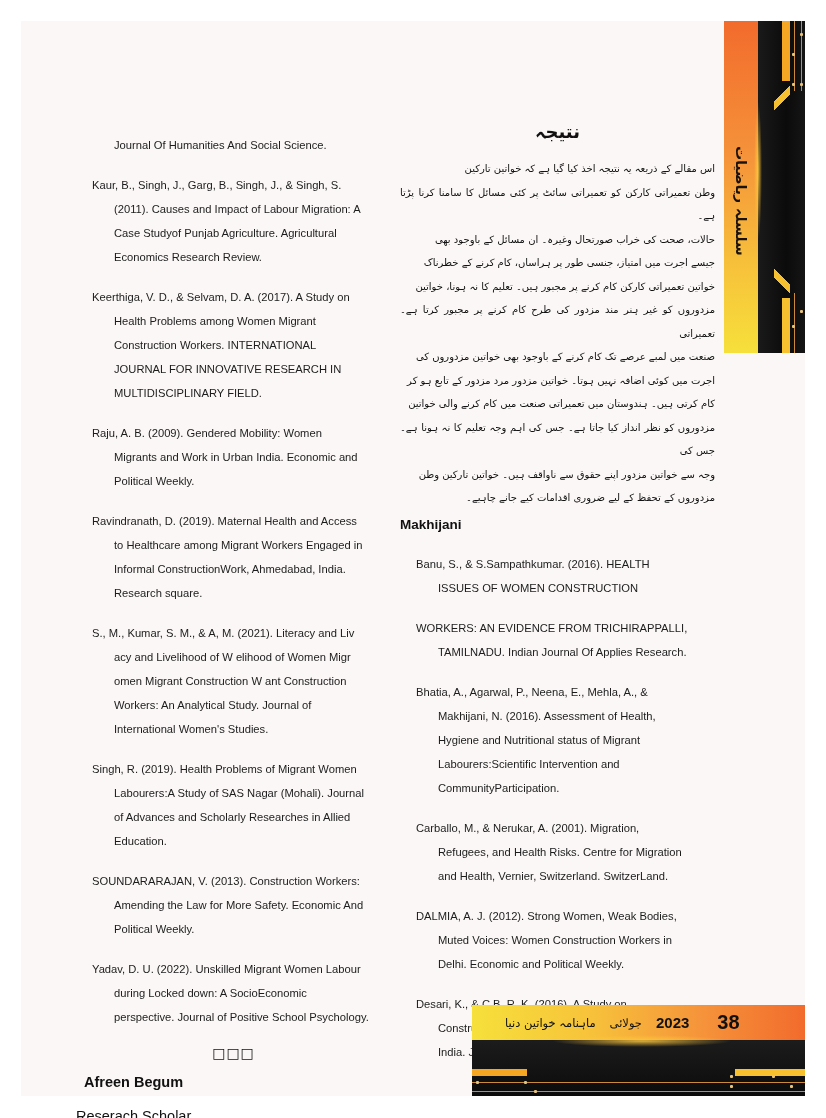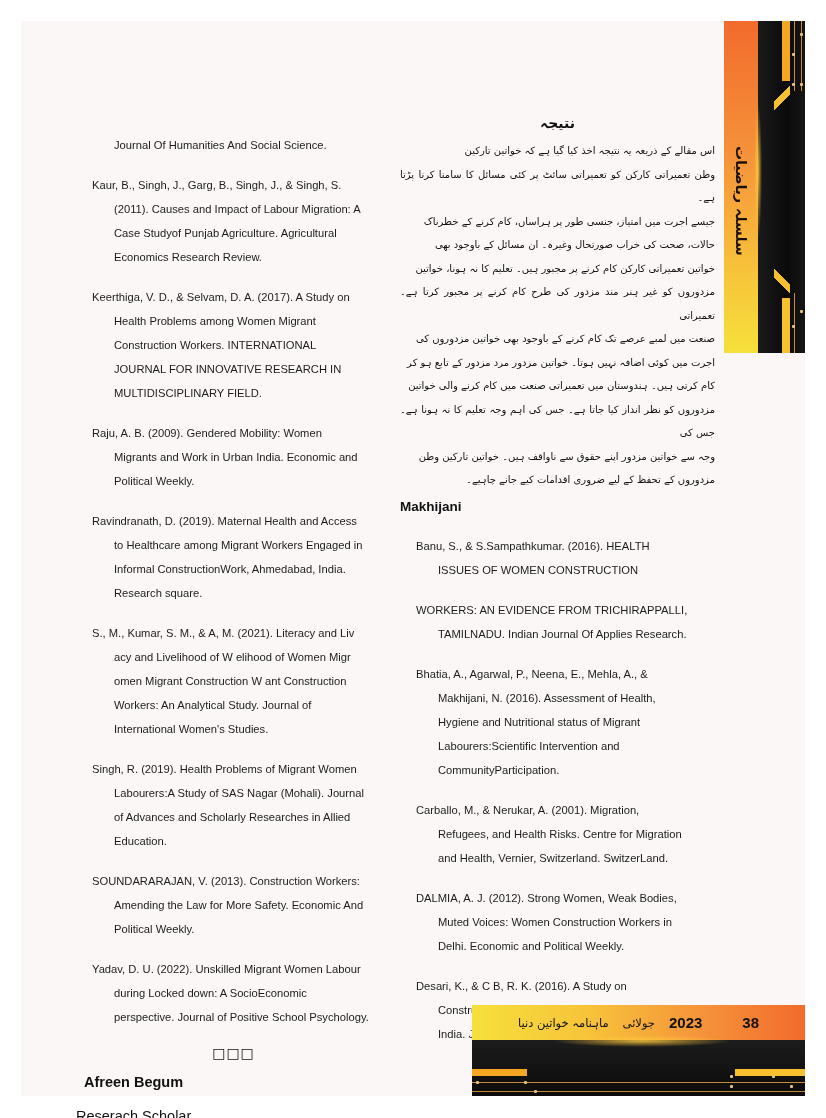--- a/index.html
+++ b/index.html
@@ -61,21 +61,21 @@
   }
   .ref.cont { padding-left: 22px; text-indent: 0; }
   .ornament {
     text-align: center; margin: 4px 0 6px 0; letter-spacing: 1px;
     font-size: 14px; color: #111; font-family: "DejaVu Sans", sans-serif; font-weight: bold;
   }
   .author-name { font-weight: bold; font-size: 14.5px; line-height: 26px; color: #111; margin: 8px; }
   .author-line { font-size: 14.5px; line-height: 26px; color: #111; margin: 0; }
   .urdu-head {
     direction: rtl; text-align: center; font-family: "DejaVu Sans", sans-serif;
-    font-size: 14px; font-weight: bold; line-height: 24px; color: #111; margin: 4px;
+    font-size: 18px; font-weight: bold; line-height: 24px; color: #111; margin: 13px;
   }
   .urdu-para {
     direction: rtl; text-align: justify; font-family: "DejaVu Sans", sans-serif;
     font-size: 10px; line-height: 23.5px; color: #111; margin: 0;
     text-align-last: right;
   }
   .ref-heading {
     font-weight: bold; font-size: 13.5px; color: #111; margin: 4px 0 0 0; line-height: 22px;
   }
   
@@ -93,27 +93,27 @@
   .footer-banner .glow {
     position: absolute; left: 80px; top: 30px; width: 180px; height: 12px;
     background: radial-gradient(ellipse at center, rgba(255,200,60,0.85), rgba(255,140,0,0) 70%);
   }
   .footer-banner .band {
     position: absolute; height: 7px; background: #f5a623;
   }
   .footer-banner .hline { position: absolute; height: 1px; background: #c98a3a; }
   .footer-banner .dot { position: absolute; width: 3px; height: 3px; background: #e9c27a; border-radius: 1px; }
   .footer-text {
-    position: absolute; top: 0; left: 16px; width: 100%; height: 35px;
+    position: absolute; top: 0; left: 3px; width: 100%; height: 35px;
     display: flex; align-items: center; gap: 14px; padding-left: 30px; box-sizing: border-box;
   }
   .footer-mag { direction: rtl; font-family: "DejaVu Sans", sans-serif; font-size: 11.5px; color: #111; }
   .footer-month { direction: rtl; font-family: Liberation Serif, serif; font-size: 11.5px; color: #111; }
   .footer-year { font-weight: bold; font-size: 15px; color: #111; }
-  .footer-page { font-weight: bold; font-size: 15px; color: #111; margin-left: 26px; }
+  .footer-page { font-weight: bold; font-size: 20px; color: #111; margin-left: 14px; }
 </style>
 </head>
 <body>
 
 <div class="page"></div>
 
 <div class="side-banner">
   <div class="grad"></div>
   <div class="dark"></div>
   <div class="glow"></div>
@@ -201,22 +201,22 @@
     <p class="author-line">MANUU, Gachi  Bowli</p>
     <p class="author-line">Hyderabad-500032 (T.S)</p>
   </div>
 </div>
 
 <div class="col-right">
   <p class="urdu-head">نتیجہ</p>
   <div>
     <p class="urdu-para">اس مقالے کے ذریعہ یہ نتیجہ  اخذ کیا گیا ہے کہ خواتین  تارکین</p>
     <p class="urdu-para">وطن تعمیراتی کارکن کو تعمیراتی سائٹ  پر کئی مسائل کا سامنا کرنا پڑتا ہے۔</p>
+    <p class="urdu-para">حالات، صحت کی  خراب صورتحال وغیرہ۔ ان مسائل کے باوجود بھی</p>
     <p class="urdu-para">جیسے اجرت میں امتیاز، جنسی طور پر ہراساں، کام کرنے کے خطرناک</p>
-    <p class="urdu-para">حالات، صحت کی  خراب صورتحال وغیرہ۔ ان مسائل کے باوجود بھی</p>
     <p class="urdu-para">خواتین تعمیراتی کارکن کام کرنے پر مجبور ہیں۔ تعلیم کا نہ ہونا، خواتین</p>
     <p class="urdu-para">مزدوروں کو غیر ہنر مند مزدور کی طرح کام کرنے پر مجبور کرتا ہے۔ تعمیراتی</p>
     <p class="urdu-para">صنعت میں لمبے عرصے تک کام کرنے کے باوجود بھی خواتین مزدوروں کی</p>
     <p class="urdu-para">اجرت میں کوئی اضافہ نہیں ہوتا۔ خواتین مزدور   مرد مزدور کے تابع ہو کر</p>
     <p class="urdu-para">کام کرتی ہیں۔ ہندوستان میں تعمیراتی صنعت  میں کام کرنے والی خواتین</p>
     <p class="urdu-para">مزدوروں کو نظر انداز کیا جاتا ہے۔ جس کی اہم وجہ تعلیم کا نہ ہونا ہے۔ جس کی</p>
     <p class="urdu-para">وجہ سے خواتین مزدور اپنے حقوق سے ناواقف ہیں۔ خواتین تارکین وطن</p>
     <p class="urdu-para">مزدوروں کے تحفظ کے لیے ضروری اقدامات کیے جانے چاہیے۔</p>
   </div>
 

